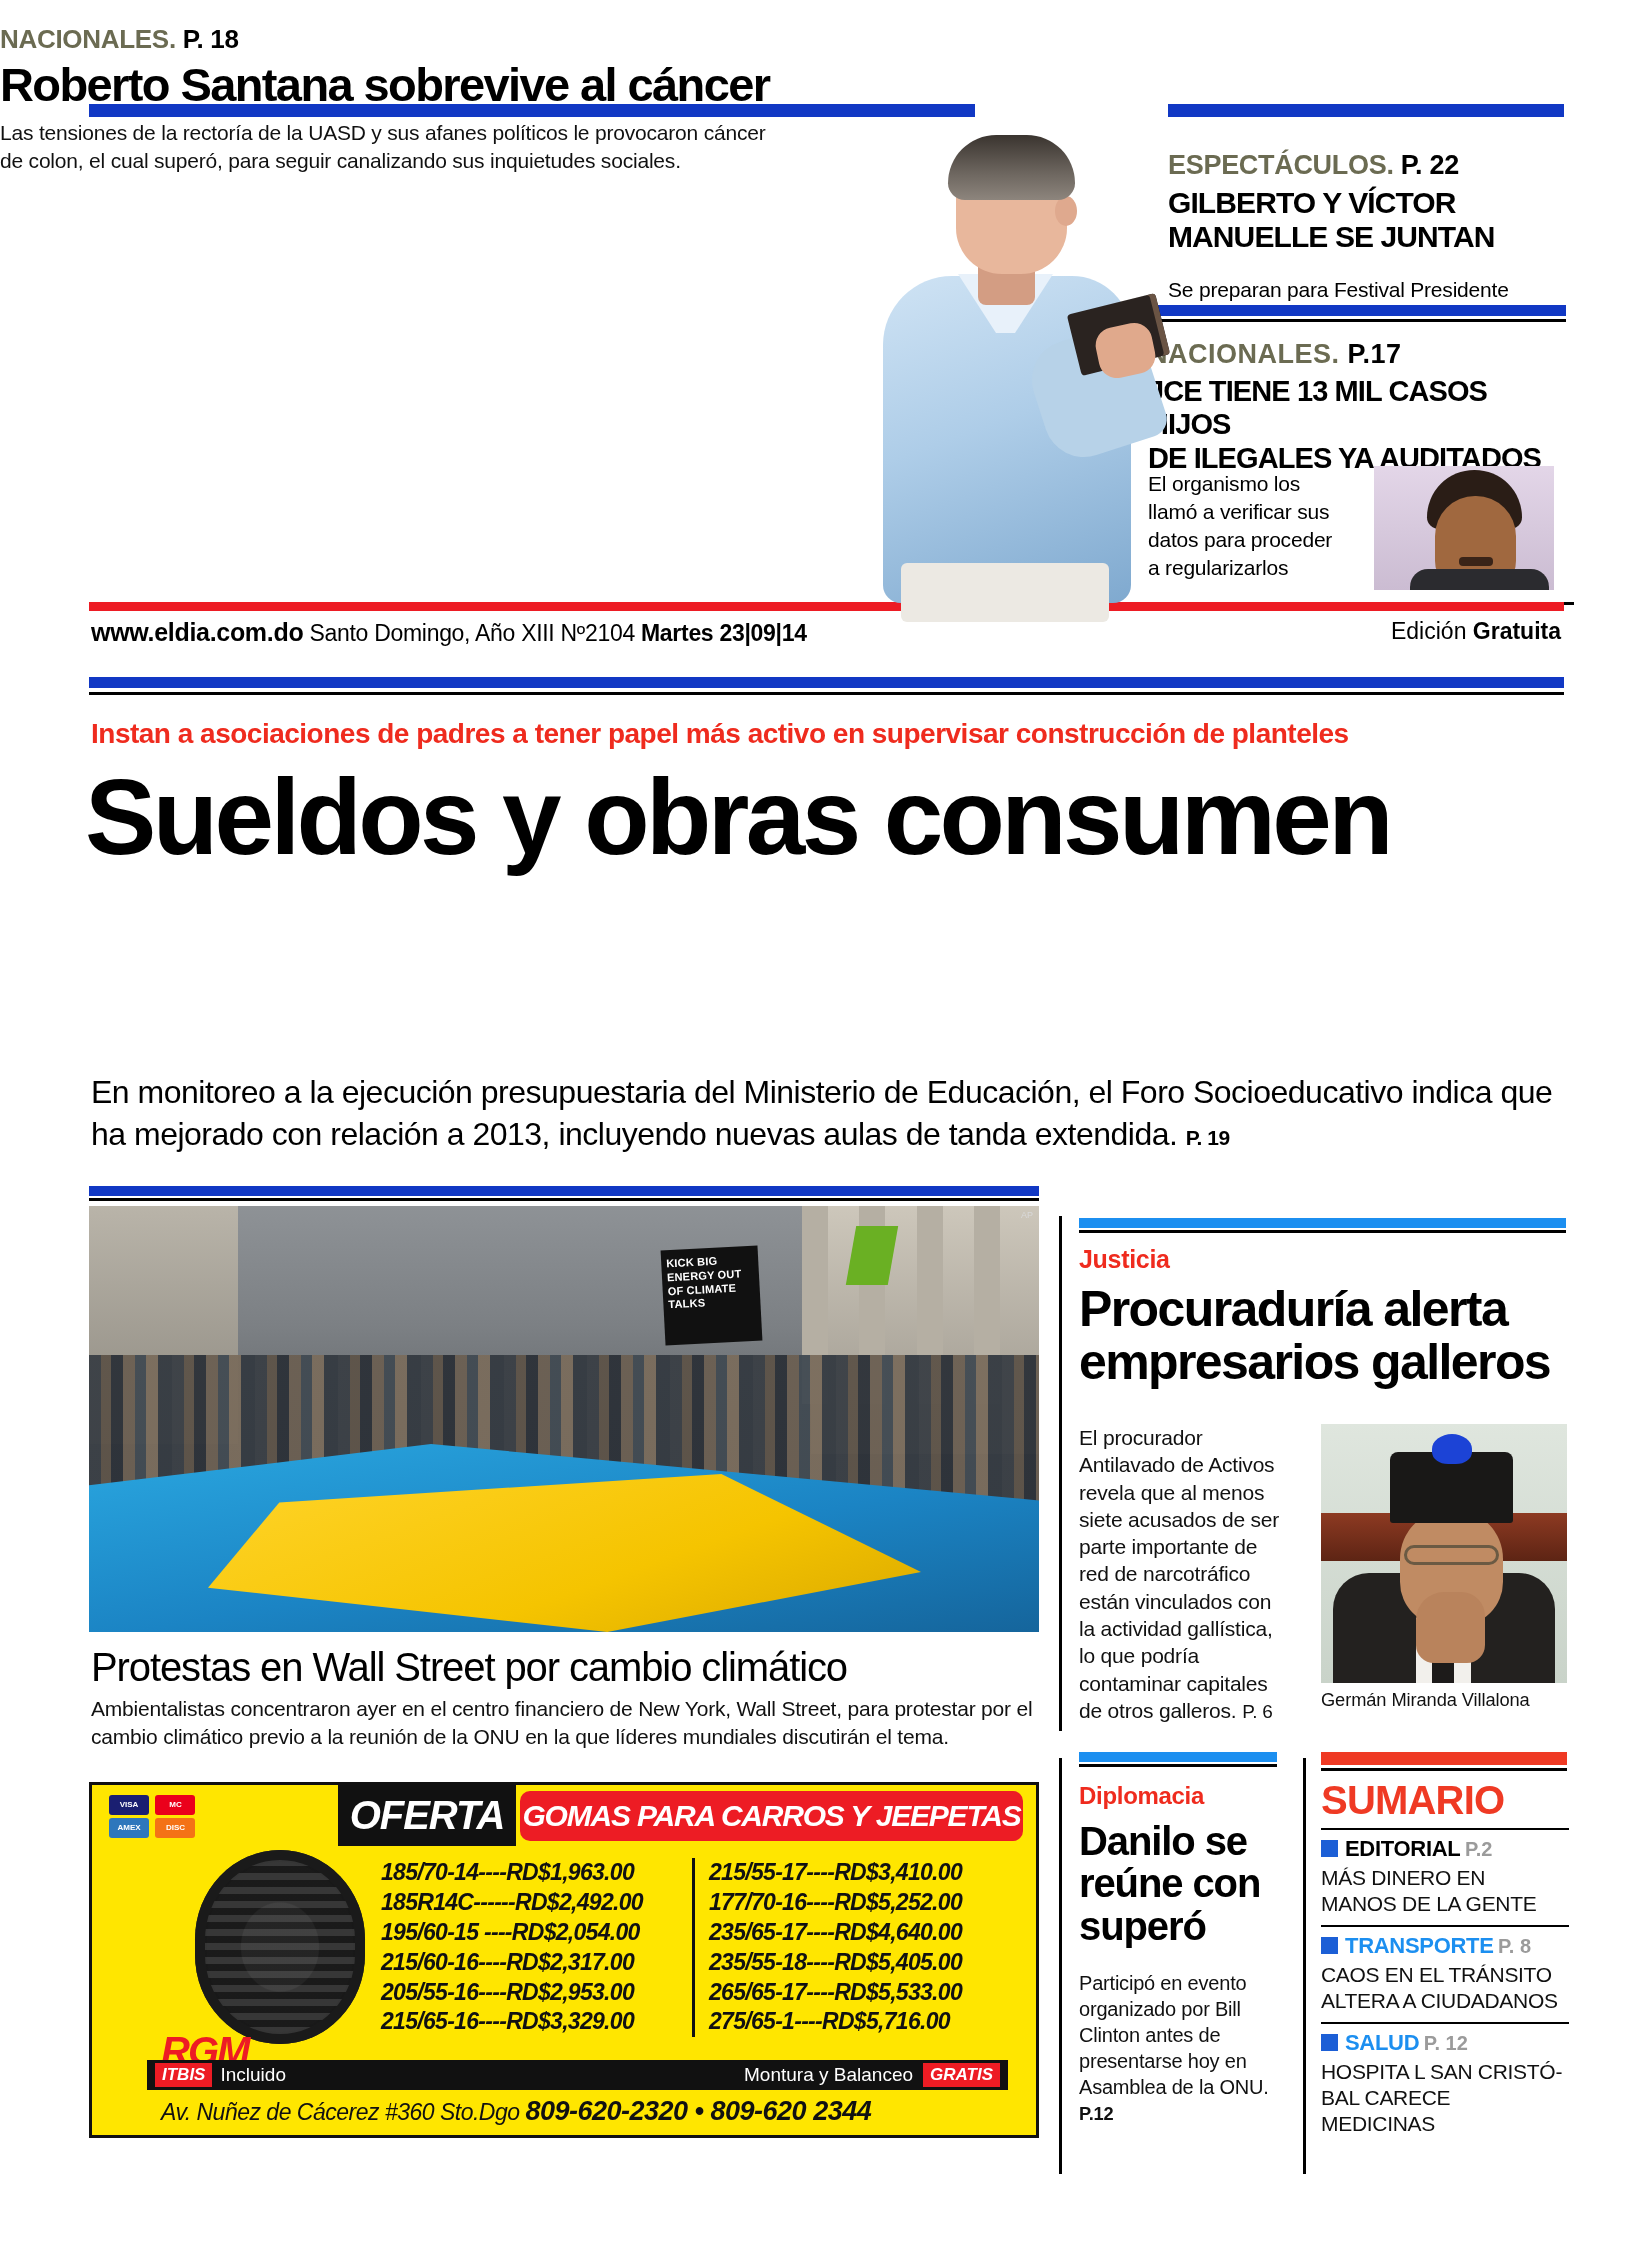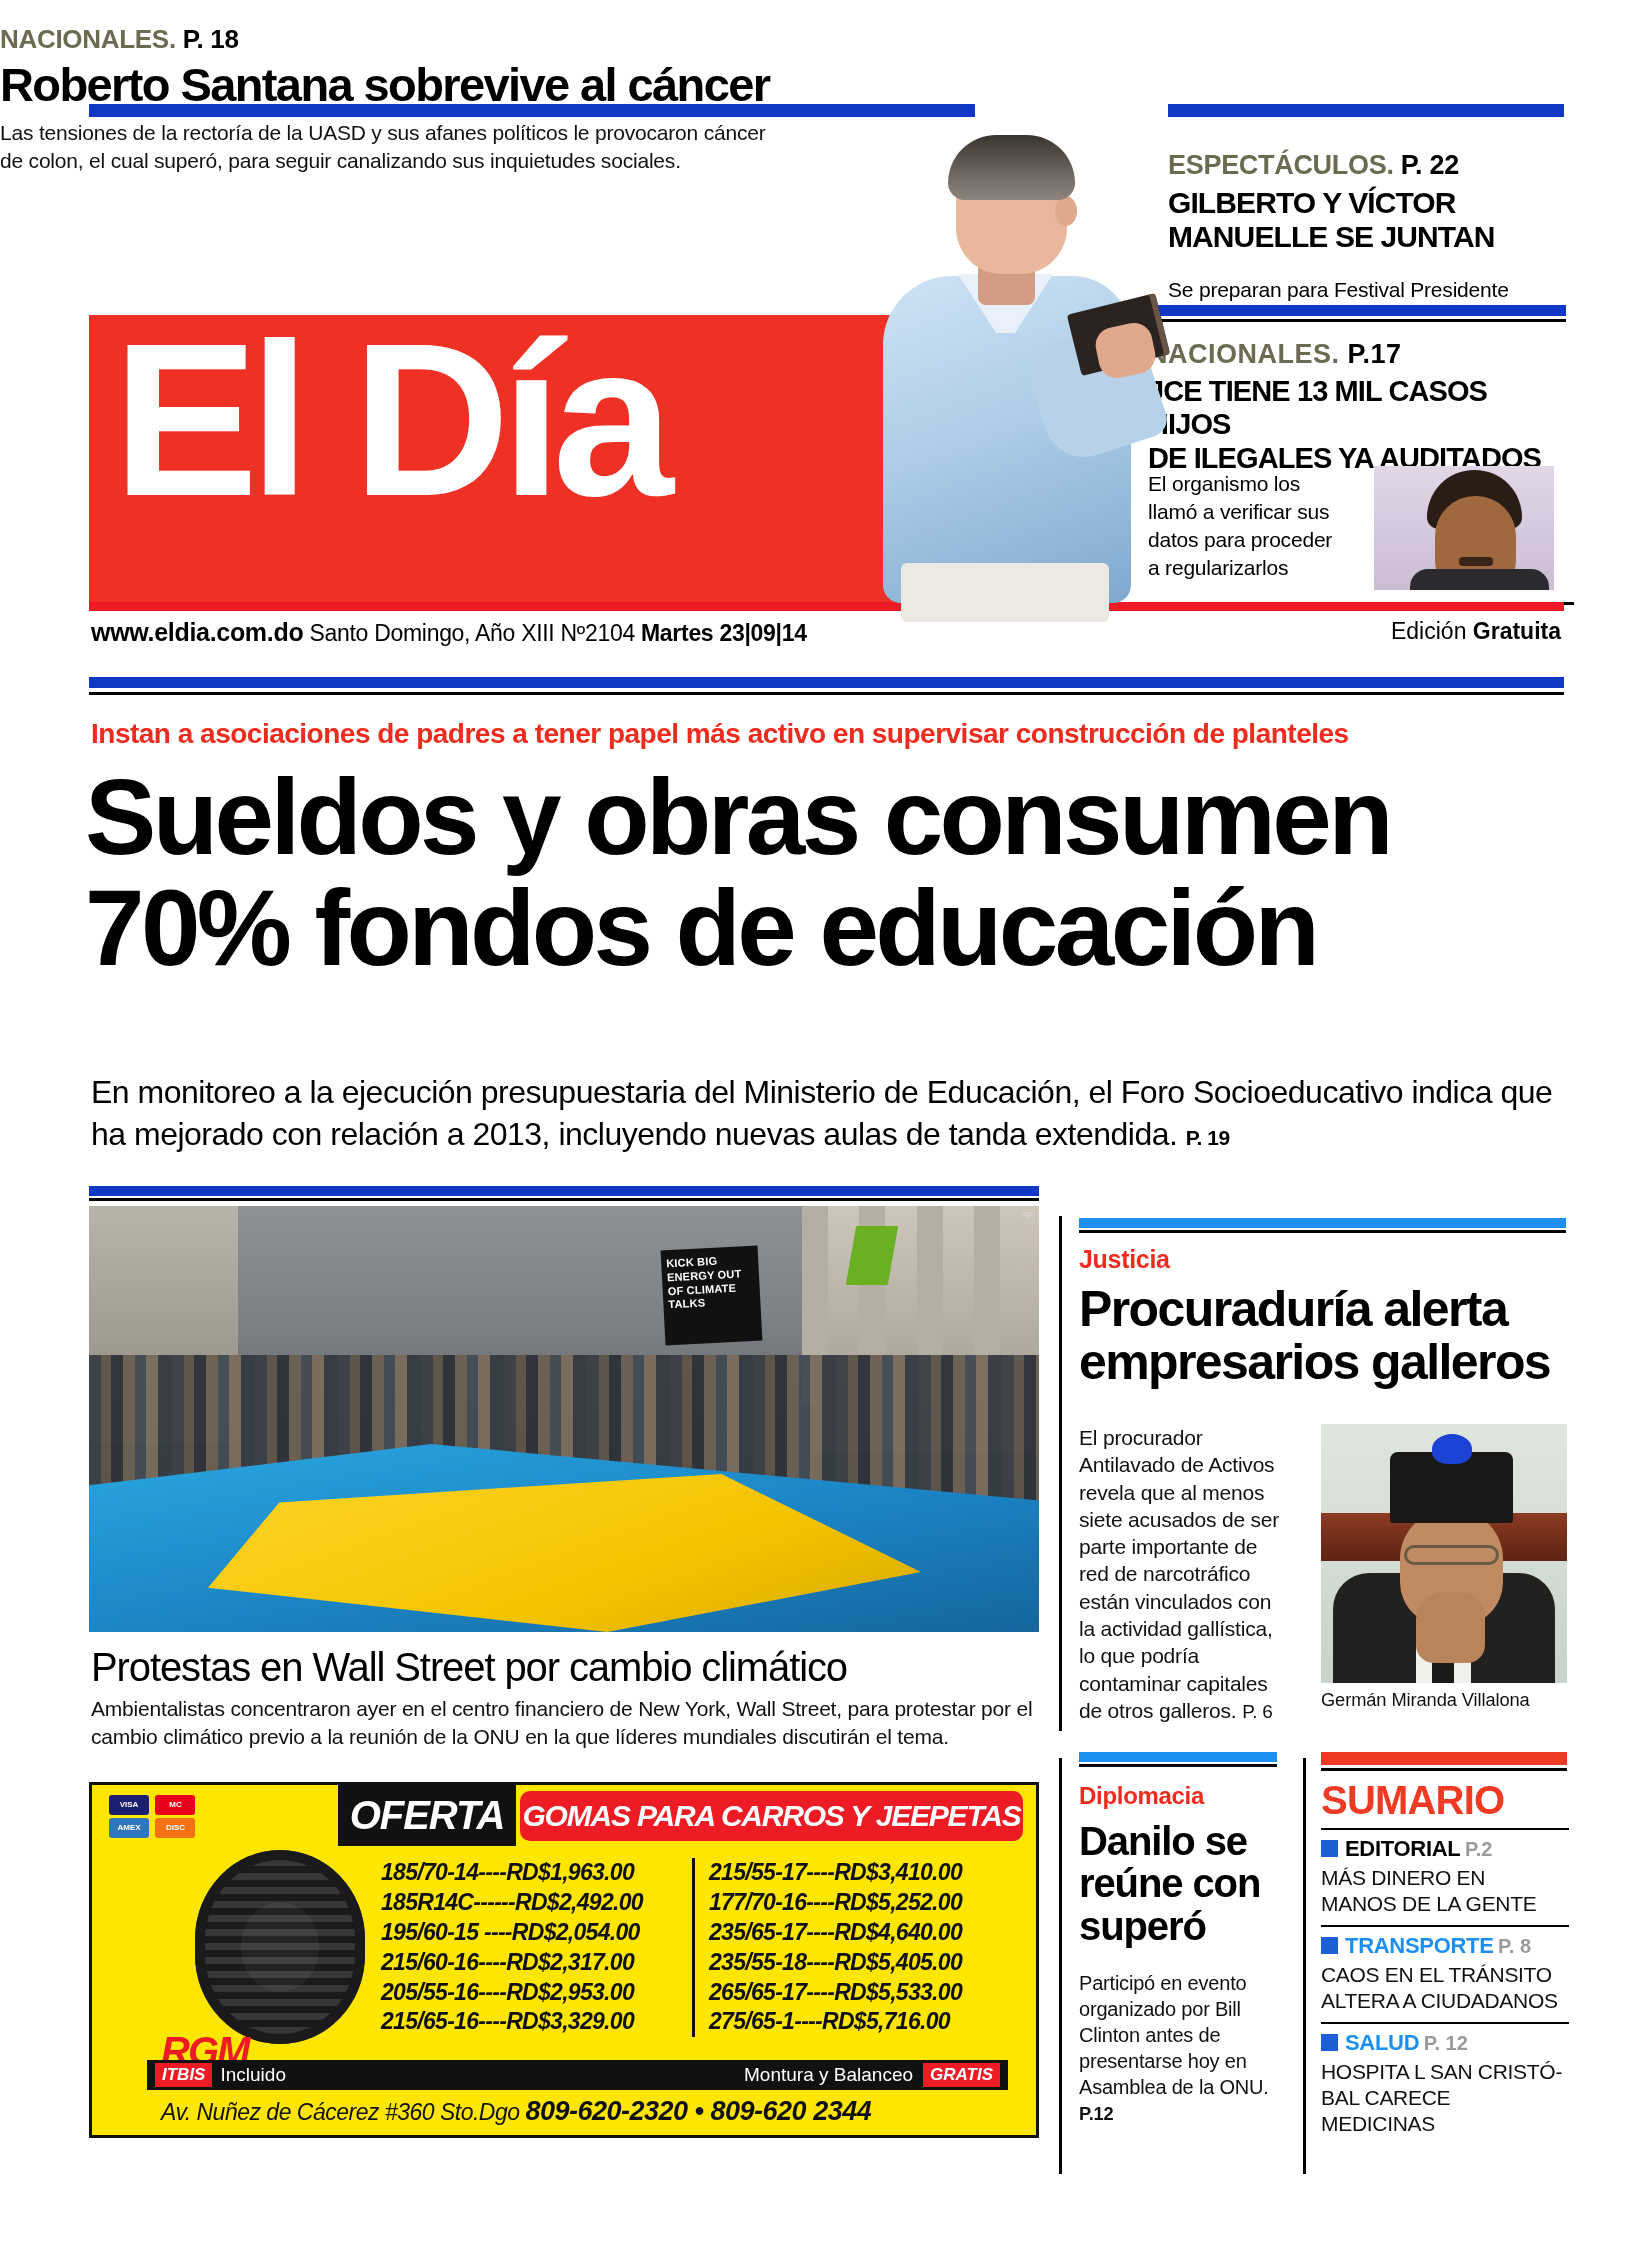--- a/index.html
+++ b/index.html
@@ -330,23 +330,20 @@
       <div style="position:absolute;inset:0;background:linear-gradient(180deg,#e3d6e8,#cbbcd2);"></div>
       <div style="position:absolute;left:53px;top:4px;width:95px;height:59px;background:#2a1d16;border-radius:48px 48px 12px 12px;"></div>
       <div style="position:absolute;left:61px;top:30px;width:81px;height:95px;background:#a0683f;border-radius:40px 40px 30px 30px;"></div>
       <div style="position:absolute;left:85px;top:91px;width:34px;height:9px;background:#3a2418;border-radius:4px;"></div>
       <div style="position:absolute;left:36px;top:103px;width:139px;height:30px;background:#2b2b2f;border-radius:18px 18px 0 0;"></div>
     </div>
   </div>
 
   <div style="position:absolute;left:1148px;top:602px;width:426px;height:3px;background:#000;"></div>
 
-  <div class="masthead-box">
-    <div class="masthead-logo">El Día</div>
-  </div>
 
   <div class="masthead-photo">
     <div class="mp-shirt"></div>
     <div class="mp-arm"></div>
     <div class="mp-collar"></div>
     <div class="mp-neck"></div>
     <div class="mp-head"></div>
     <div class="mp-ear"></div>
     <div class="mp-hair"></div>
     <div class="mp-book"></div>
@@ -367,21 +364,20 @@
     <b>Gratuita</b>
   </div>
 
   <div class="div-blue-1"></div>
   <div class="div-black-1"></div>
 
   <div class="red-banner">Instan a asociaciones de padres a tener papel más activo en supervisar construcción de planteles</div>
 
   <div class="main-head">
     <div>Sueldos y obras consumen</div>
-    <div>70% fondos de educación</div>
   </div>
 
   <div class="main-deck">
     <span>En monitoreo a la ejecución presupuestaria del Ministerio de Educación, el Foro Socioeducativo indica que ha mejorado con relación a 2013, incluyendo nuevas aulas de tanda extendida.</span>
     <span class="pg">P. 19</span>
   </div>
 
   <div class="lower-blue-left"></div>
   <div class="lower-black-left"></div>
   <div class="lower-blue-right"></div>

